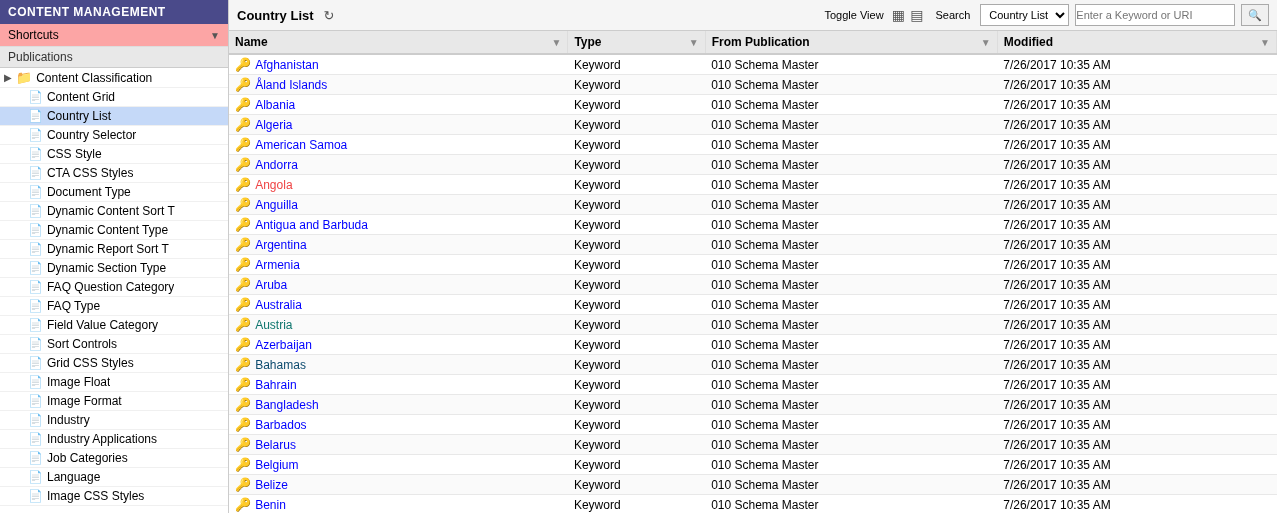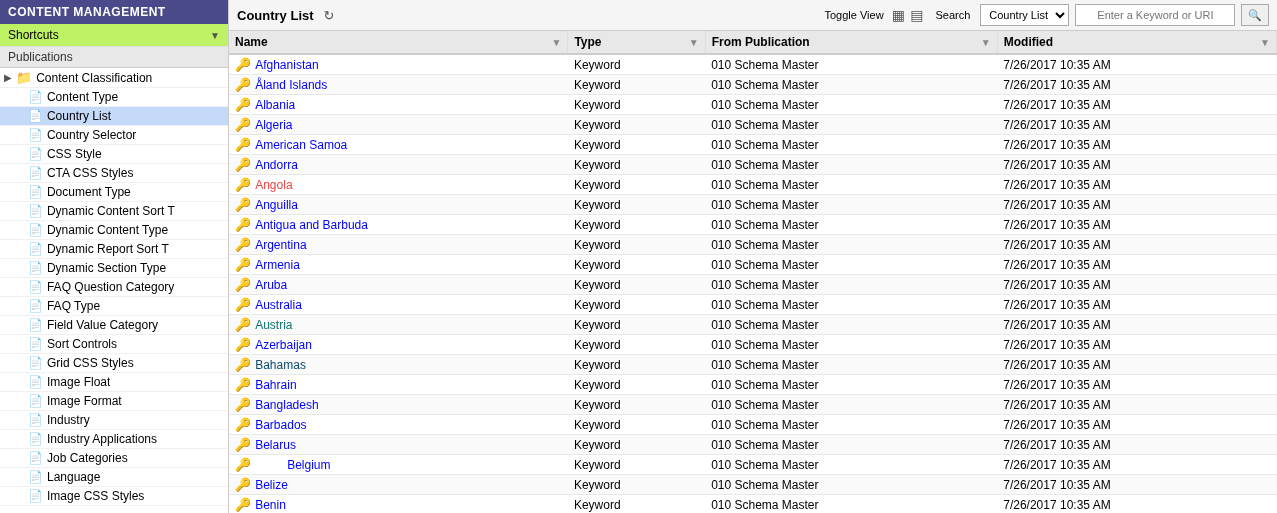--- a/index.html
+++ b/index.html
@@ -22,21 +22,21 @@
       font-weight: bold;
       font-size: 11px;
       padding: 5px 8px;
       letter-spacing: 0.5px;
     }
     #shortcuts-bar {
       display: flex;
       align-items: center;
       justify-content: space-between;
       padding: 4px 8px;
-      background: #bef264;
+      background: #fca5a5;
       border-bottom: 1px solid #ddd;
     }
     #shortcuts-bar span { font-size: 12px; }
     #shortcuts-bar .arrow { font-size: 10px; color: #555; cursor: pointer; }
     #publications-bar {
       padding: 3px 8px;
       background: #e8e8e8;
       border-bottom: 1px solid #ccc;
       font-size: 11px;
       color: #333;
@@ -97,21 +97,21 @@
     #toolbar .refresh-btn {
       font-size: 13px; cursor: pointer; color: #555;
     }
     #toolbar .spacer { flex: 1; }
     #toolbar .toggle-view { font-size: 11px; margin-right: 2px; }
     #toolbar .search-label { font-size: 11px; margin-right: 4px; }
     #toolbar select {
       font-size: 11px; padding: 2px 4px; border: 1px solid #aaa; background: #fff; height: 22px;
     }
     #toolbar input[type="text"] {
-      font-size: 11px; padding: 2px 21px; border: 1px solid #aaa; height: 22px; width: 160px;
+      font-size: 11px; padding: 2px 0; border: 1px solid #aaa; height: 22px; width: 160px;
     }
     #toolbar .search-btn {
       font-size: 11px; padding: 2px 6px; border: 1px solid #aaa; background: #f0f0f0; cursor: pointer; height: 22px;
     }
 
     
     #content-table {
       flex: 1;
       overflow-y: auto;
       overflow-x: hidden;
@@ -161,21 +161,21 @@
   <div id="sidebar-tree">
 
   <div class="tree-item" style="padding-left: 4px;">
         <span class="expand-btn">▶</span>
         <span class="icon"><span style="color:#c8a000;font-size:13px;">📁</span></span>
         <span class="label">Content Classification</span>
       </div>
       <div class="tree-item" style="padding-left: 16px;">
         <span class="expand-btn"></span>
         <span class="icon"><span style="color:#8888cc;font-size:12px;">📄</span></span>
-        <span class="label">Content Type</span>
+        <span class="label">Content Grid</span>
       </div>
       <div class="tree-item selected" style="padding-left: 16px;">
         <span class="expand-btn"></span>
         <span class="icon"><span style="color:#8888cc;font-size:12px;">📄</span></span>
         <span class="label">Country List</span>
       </div>
       <div class="tree-item" style="padding-left: 16px;">
         <span class="expand-btn"></span>
         <span class="icon"><span style="color:#8888cc;font-size:12px;">📄</span></span>
         <span class="label">Country Selector</span>
@@ -545,21 +545,21 @@
               </div>
             </td>
             <td>Keyword</td>
             <td>010 Schema Master</td>
             <td>7/26/2017 10:35 AM</td>
           </tr>
           <tr>
             <td>
               <div class="name-cell">
                 <span class="row-icon">🔑</span>
-                <a href="#" style="color:#00f;text-decoration:none;margin-left:32px;">Belgium</a>
+                <a href="#" style="color:#00f;text-decoration:none;">Belgium</a>
               </div>
             </td>
             <td>Keyword</td>
             <td>010 Schema Master</td>
             <td>7/26/2017 10:35 AM</td>
           </tr>
           <tr class="alt">
             <td>
               <div class="name-cell">
                 <span class="row-icon">🔑</span>

